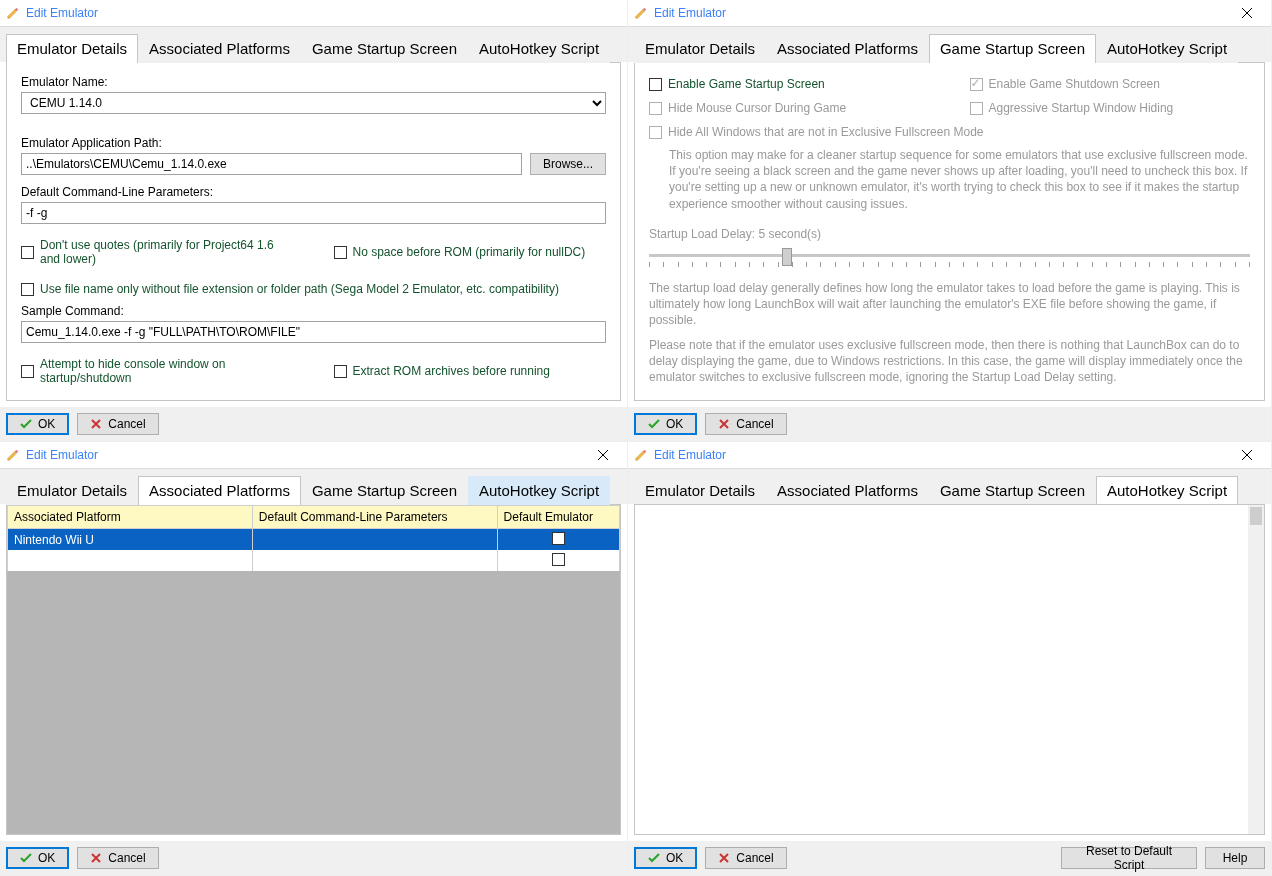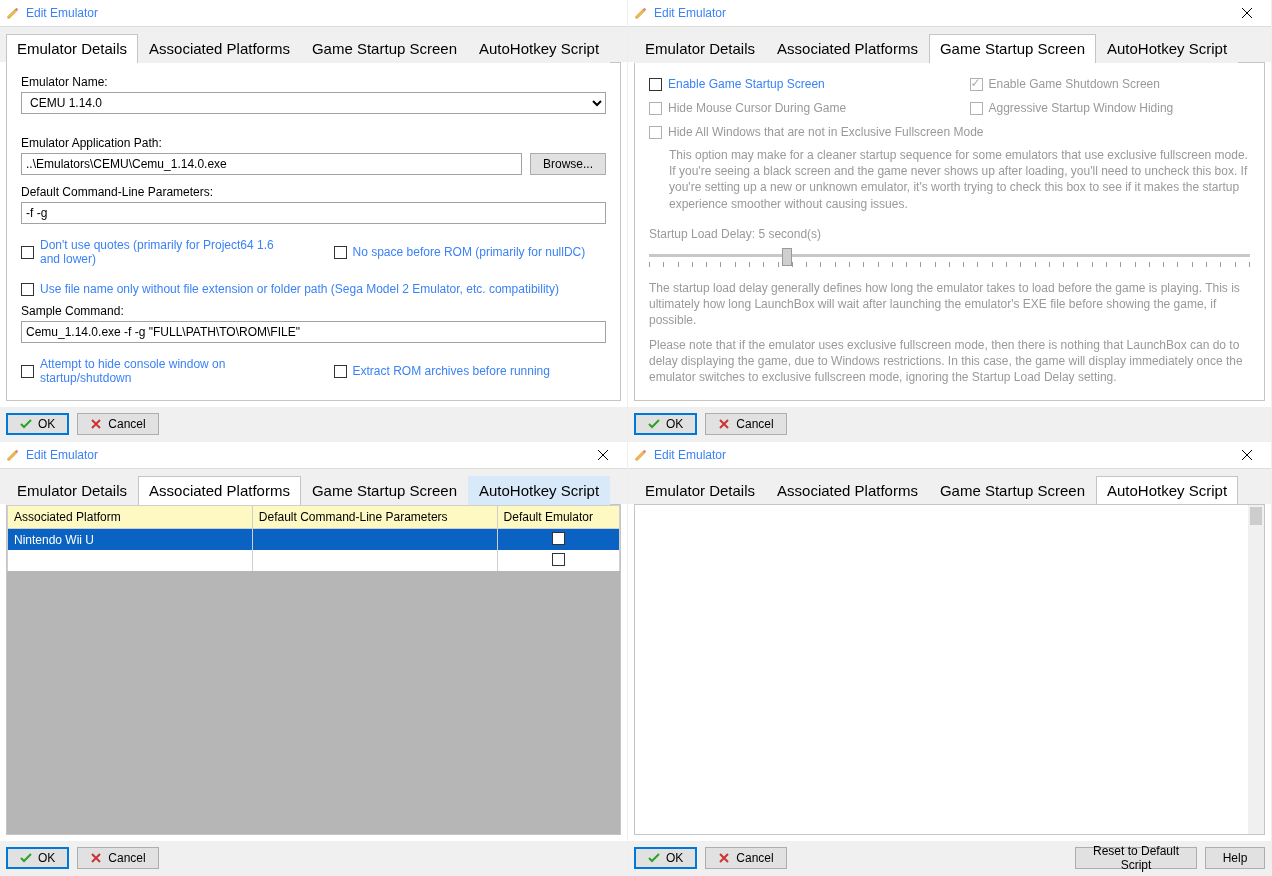--- a/index.html
+++ b/index.html
@@ -115,21 +115,21 @@
   .btn.primary {
     border: 2px solid #0078d7;
     background: #e1e1e1;
   }
   .btn .ico { width: 12px; height: 12px; display: inline-block; }
   .checkrow {
     display: flex;
     align-items: center;
     gap: 6px;
     margin: 8px 0;
-    color: #3b82f6;
+    color: #14532d;
   }
   .checkrow.gray { color: #9a9a9a; }
   .checkbox {
     width: 13px; height: 13px;
     border: 1px solid #333;
     background: #fff;
     flex: 0 0 auto;
     display: inline-block;
     position: relative;
   }
@@ -552,18 +552,18 @@
             </svg></span>
         <span>OK</span>
       </button>
       <button class="btn">
         <span class="ico"><svg viewBox="0 0 12 12">
               <path d="M2 2 L10 10 M10 2 L2 10" stroke="#cc3333" stroke-width="2"></path>
             </svg></span>
         <span>Cancel</span>
       </button>
       <span class="spacer"></span>
-      <button class="btn" style="width:122px;justify-content:center">Reset to Default Script</button>
+      <button class="btn" style="width:136px;justify-content:center">Reset to Default Script</button>
       <button class="btn" style="width:60px;justify-content:center">Help</button>
     </div>
   </div>
 
 </div>
 
 </body></html>

